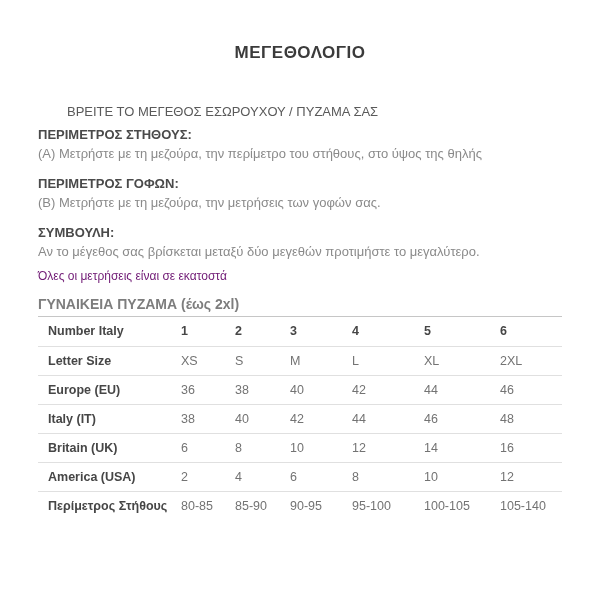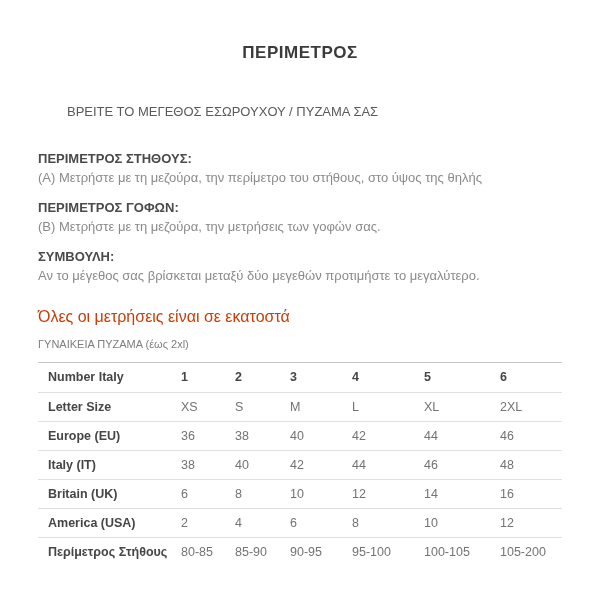--- a/index.html
+++ b/index.html
@@ -21,45 +21,46 @@
     color: #3b3b3b;
   }
   .subtitle {
     margin-top: 44px;
     font-size: 13px;
     line-height: 14px;
     color: #5a5a5a;
     margin-left: 29px;
   }
   .section { margin-top: 11px; }
-  .section.first { margin-top: 30px; }
+  .section.first { margin-top: 6px; }
   .sec-heading {
     font-size: 13px;
     line-height: 19px;
     font-weight: bold;
     color: #4a4a4a;
   }
   .sec-body {
     font-size: 13px;
     line-height: 19px;
     color: #8a8a8a;
   }
   .note {
-    margin-top: 22px;
-    font-size: 16px;
+    margin-top: 6px;
+    font-size: 12px;
     line-height: 19px;
-    color: #c2410c;
+    color: #701a75;
   }
   .table-caption {
     margin-top: 11px;
-    font-size: 11px;
+    font-size: 14px;
     line-height: 15px;
     color: #7d7d7d;
-    padding-bottom: 10px;
+    padding-bottom: 4px;
     border-bottom: 1px solid #c6c6c6;
+    font-weight: bold;
   }
   table.size-table {
     width: 524px;
     border-collapse: collapse;
     table-layout: fixed;
   }
   table.size-table tr { height: 29px; }
   table.size-table tr:not(:last-child) { border-bottom: 1px solid #e0e0e0; }
   table.size-table th, table.size-table td {
     padding: 0 0 0 10px;
@@ -71,21 +72,21 @@
   }
   table.size-table th.row-label { color: #464646; font-weight: bold; }
   table.size-table td.size-cell { color: #737373; }
   table.size-table tr.em td.size-cell { color: #464646; font-weight: bold; }
 </style>
 </head>
 <body>
 
 <div class="page">
 
-  <h1 class="page-title">ΠΕΡΙΜΕΤΡΟΣ</h1>
+  <h1 class="page-title">ΜΕΓΕΘΟΛΟΓΙΟ</h1>
 
   <div class="subtitle">ΒΡΕΙΤΕ ΤΟ ΜΕΓΕΘΟΣ ΕΣΩΡΟΥΧΟΥ / ΠΥΖΑΜΑ ΣΑΣ</div>
 
   <div class="section first">
     <div class="sec-heading">ΠΕΡΙΜΕΤΡΟΣ ΣΤΗΘΟΥΣ:</div>
     <div class="sec-body">(Α) Μετρήστε με τη μεζούρα, την περίμετρο του στήθους, στο ύψος της θηλής</div>
   </div>
 
   <div class="section">
     <div class="sec-heading">ΠΕΡΙΜΕΤΡΟΣ ΓΟΦΩΝ:</div>
@@ -166,18 +167,18 @@
           <td class="size-cell">10</td>
           <td class="size-cell">12</td>
         </tr>
         <tr>
           <th class="row-label">Περίμετρος Στήθους</th>
           <td class="size-cell">80-85</td>
           <td class="size-cell">85-90</td>
           <td class="size-cell">90-95</td>
           <td class="size-cell">95-100</td>
           <td class="size-cell">100-105</td>
-          <td class="size-cell">105-200</td>
+          <td class="size-cell">105-140</td>
         </tr>
       </tbody>
   </table>
 
 </div>
 
 </body></html>

